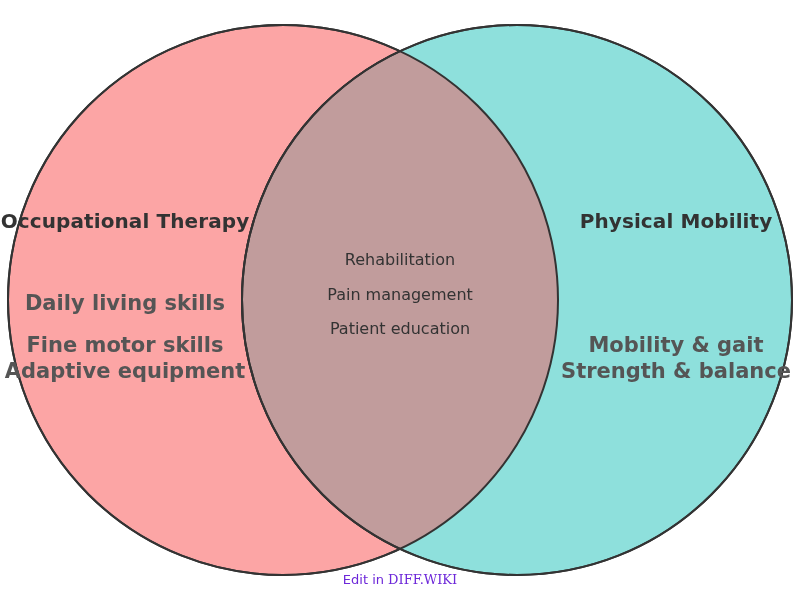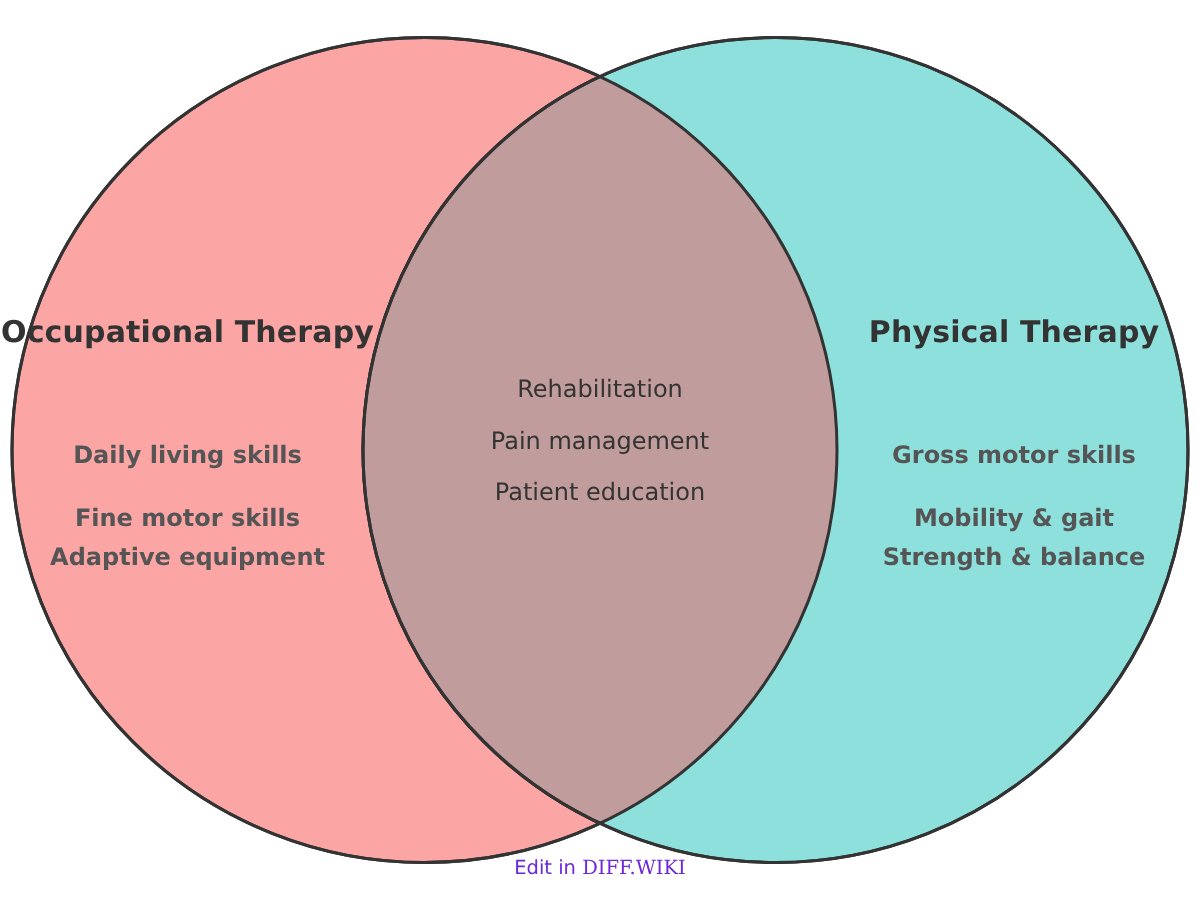--- a/index.html
+++ b/index.html
@@ -49,21 +49,21 @@
     color: #333333;
     letter-spacing: 0.1px;
   }
   .set-title.left  { left: 125px; top: 221px; }
   .set-title.right { left: 676px; top: 221px; }
 
   .item {
     position: absolute;
     transform: translate(-50%, -50%);
     white-space: nowrap;
-    font-size: 16px;
+    font-size: 21px;
     font-weight: bold;
     color: #555555;
   }
   .item.left  { left: 125px; }
   .item.right { left: 676px; }
 
   .item.r0 { top: 303px; }
   .item.r1 { top: 345px; }
   .item.r2 { top: 371px; }
 
@@ -122,23 +122,22 @@
   </svg>
 
   <div class="text-layer">
 
     <div class="set-title left">Occupational Therapy</div>
 
     <div class="item left r0">Daily living skills</div>
     <div class="item left r1">Fine motor skills</div>
     <div class="item left r2">Adaptive equipment</div>
 
-    <div class="set-title right">Physical Therapy</div>
+    <div class="set-title right">Physical Mobility</div>
 
-    <div class="item right r0">Gross motor skills</div>
     <div class="item right r1">Mobility &amp; gait</div>
     <div class="item right r2">Strength &amp; balance</div>
 
     <div class="center-item c0">Rehabilitation</div>
     <div class="center-item c1">Pain management</div>
     <div class="center-item c2">Patient education</div>
 
     <div id="footer-credit"><span class="credit-prefix">Edit in </span><span class="credit-brand">DIFF.WIKI</span></div>
 
   </div>

